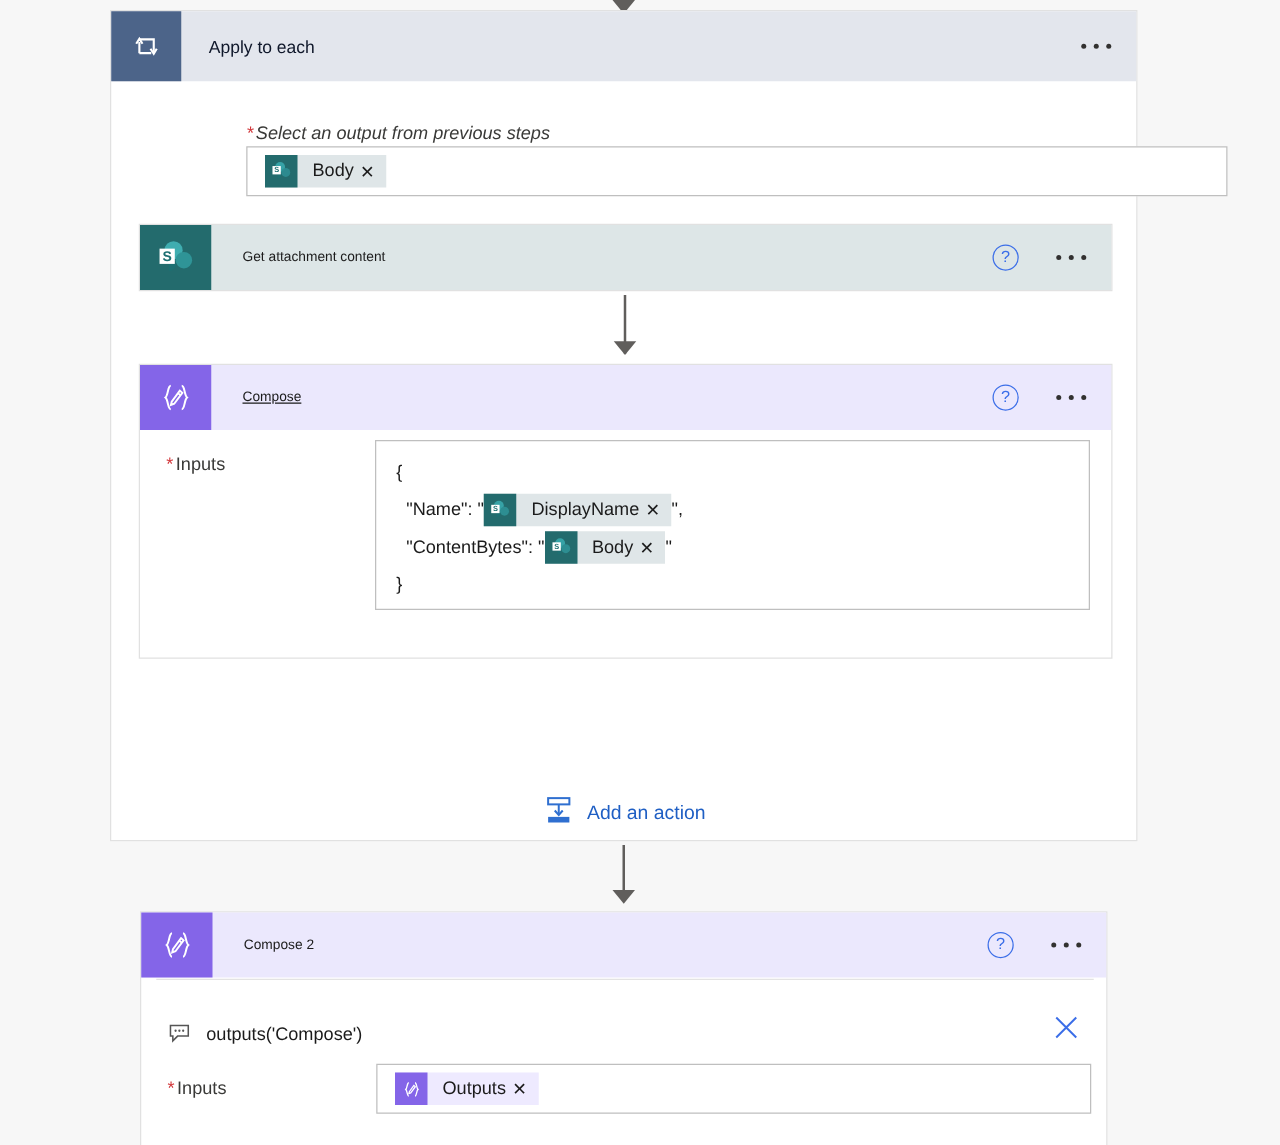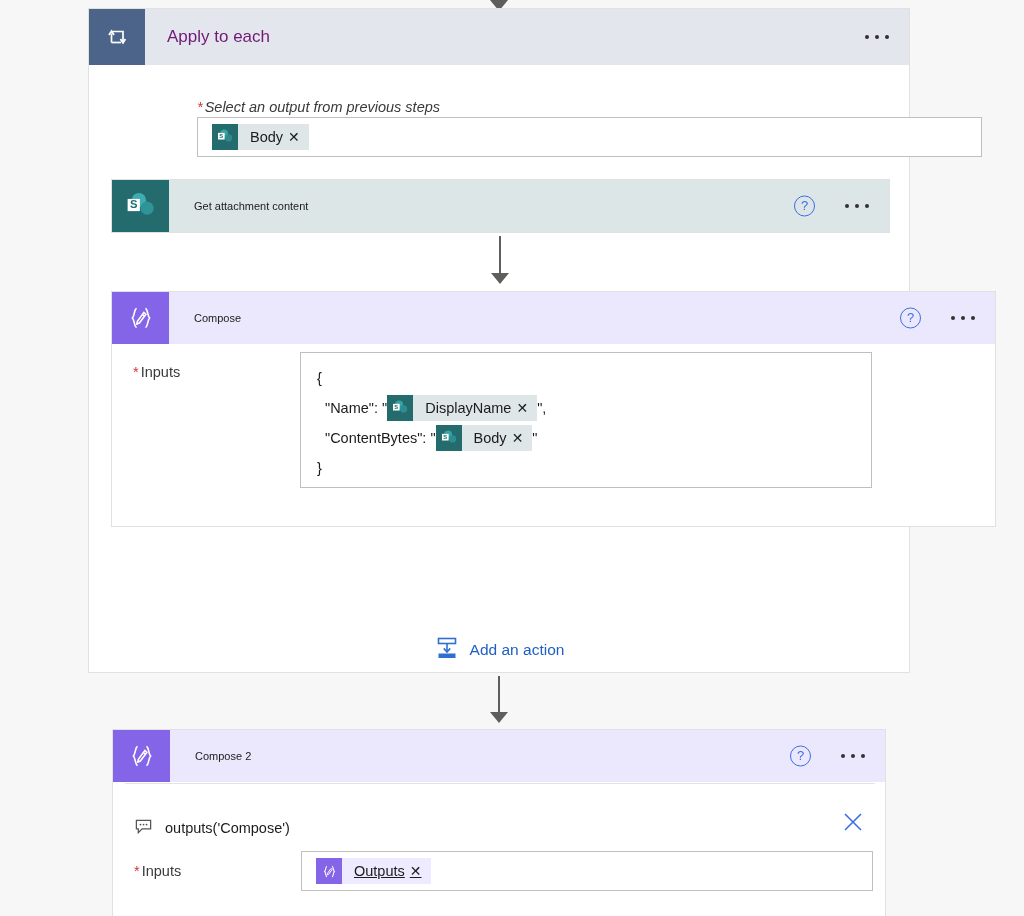--- a/index.html
+++ b/index.html
@@ -51,22 +51,22 @@
     width: 56px;
     height: 56px;
     background: #4c6489;
     display: flex;
     align-items: center;
     justify-content: center;
     flex: none;
   }
   .scope-title {
     margin-left: 22px;
-    font-size: 17px;
-    color: #701a75;
+    font-size: 14px;
+    color: #0f172a;
   }
 
   .ellipsis {
     position: absolute;
     right: 20px;
     top: 50%;
     transform: translateY(-50%);
     display: flex;
     gap: 6px;
     cursor: pointer;
@@ -143,21 +143,21 @@
     padding: 0 5px 0 12px;
     white-space: nowrap;
   }
   .token .tok-x {
     font-size: 14px;
     padding-right: 9px;
     color: #1b1b1b;
     cursor: pointer;
     line-height: 1;
   }
-  .token.purple { background: #eeeaff; text-decoration: underline; }
+  .token.purple { background: #eeeaff; }
 
   
   .action-card {
     position: absolute;
     background: #ffffff;
     border: 1px solid #e1e1e1;
     box-sizing: border-box;
   }
   .card-header {
     height: 52px;
@@ -352,21 +352,21 @@
           <i></i>
           <i></i>
           <i></i>
         </div>
     </div>
   </div>
 
   <div class="connector" style="left:410px;top:227px;height:47px;"></div>
   <div class="arrowhead" style="left:402px;top:264px;"></div>
 
-  <div class="action-card" style="left:22px;top:282px;width:885px;height:236px;">
+  <div class="action-card" style="left:22px;top:282px;width:779px;height:236px;text-decoration:underline;">
     <div class="card-header hdr-compose">
       <div class="card-icon-box ico-compose">
         <svg width="30" height="30" viewBox="0 0 24 24" aria-hidden="true">
           <path d="M8.5 4.5c-2 0-1.6 6-3.4 7.5 1.8 1.5 1.4 7.5 3.4 7.5" fill="none" stroke="#ffffff" stroke-width="1.3"></path>
           <path d="M15.5 4.5c2 0 1.6 6 3.4 7.5-1.8 1.5-1.4 7.5-3.4 7.5" fill="none" stroke="#ffffff" stroke-width="1.3"></path>
           <path d="M14.3 7.6 9.1 14.6l-.5 2.2 2.1-.8 5.2-7z" fill="none" stroke="#ffffff" stroke-width="1.25"></path>
           <path d="M12.9 9.1 14.9 10.6" fill="none" stroke="#ffffff" stroke-width="1.1"></path>
         </svg>
       </div>
       <span class="card-title">Compose</span>

